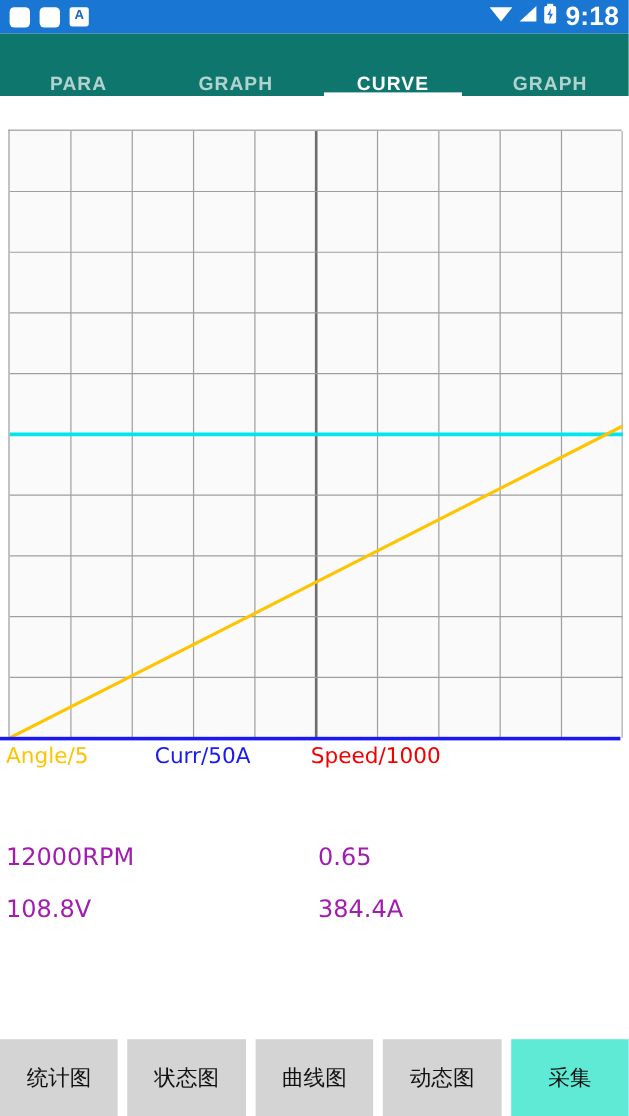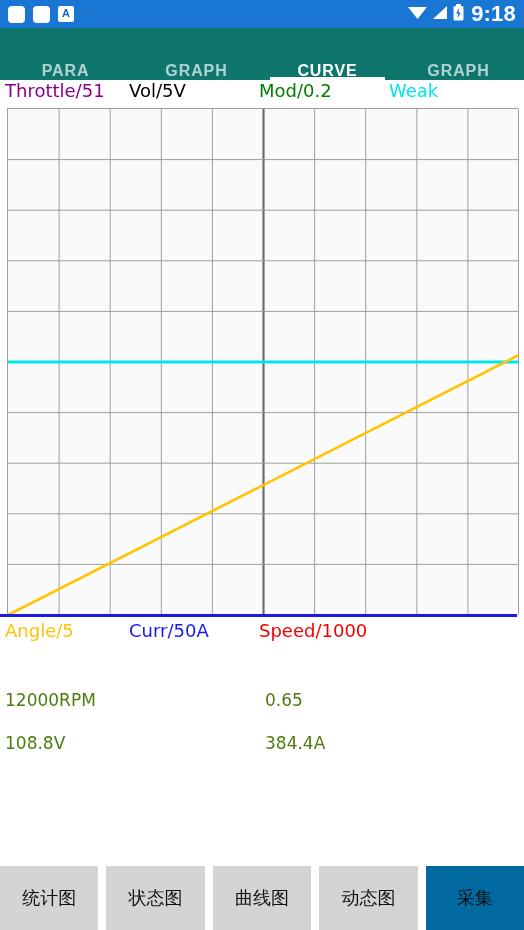--- a/index.html
+++ b/index.html
@@ -150,23 +150,23 @@
     left: 0;
     top: 690px;
     width: 524px;
   }
   .readout-row {
     height: 43px;
     position: relative;
   }
   .readout-cell {
     position: absolute;
-    top: 0;
-    color: #4d7c0f;
-    font-size: 17px;
+    top: 12px;
+    color: #a21caf;
+    font-size: 20px;
     font-family: "DejaVu Sans", sans-serif;
     white-space: nowrap;
   }
   .readout-cell.col-left  { left: 5px; }
   .readout-cell.col-right { left: 265px; }
 
   
   #button-bar {
     position: absolute;
     left: 0;
@@ -183,21 +183,21 @@
     display: flex;
     align-items: center;
     justify-content: center;
     font-size: 18px;
     color: #111111;
     cursor: pointer;
     user-select: none;
     font-family: "DejaVu Sans", sans-serif;
   }
   .bar-button.highlight {
-    background: #0369a1;
+    background: #5eead4;
   }
 </style>
 </head>
 <body>
 
 <div id="status-bar">
   <div id="status-left">
     <div class="notif-square"></div>
     <div class="notif-square"></div>
     <div class="notif-ime">A</div>
@@ -226,26 +226,20 @@
 
 <div id="tab-bar">
   <div class="tab">PARA</div>
   <div class="tab">GRAPH</div>
   <div class="tab active">CURVE</div>
   <div class="tab">GRAPH</div>
 </div>
 
 <div id="chart-section">
 
-  <div class="legend-row" id="legend-top">
-    <span class="legend-item" style="left:5px;  color:#8b008b;">Throttle/51</span>
-    <span class="legend-item" style="left:129px;color:#000000;">Vol/5V</span>
-    <span class="legend-item" style="left:259px;color:#008000;">Mod/0.2</span>
-    <span class="legend-item" style="left:389px;color:#00e5ee;">Weak</span>
-  </div>
 
   <div id="plot">
     <svg id="grid-svg" viewBox="0 0 511 506" preserveAspectRatio="none">
 
       <g stroke="#9e9e9e" stroke-width="1">
         <line x1="51.1" y1="0" x2="51.1" y2="506"></line>
         <line x1="102.2" y1="0" x2="102.2" y2="506"></line>
         <line x1="153.3" y1="0" x2="153.3" y2="506"></line>
         <line x1="204.4" y1="0" x2="204.4" y2="506"></line>
         <line x1="306.6" y1="0" x2="306.6" y2="506"></line>

